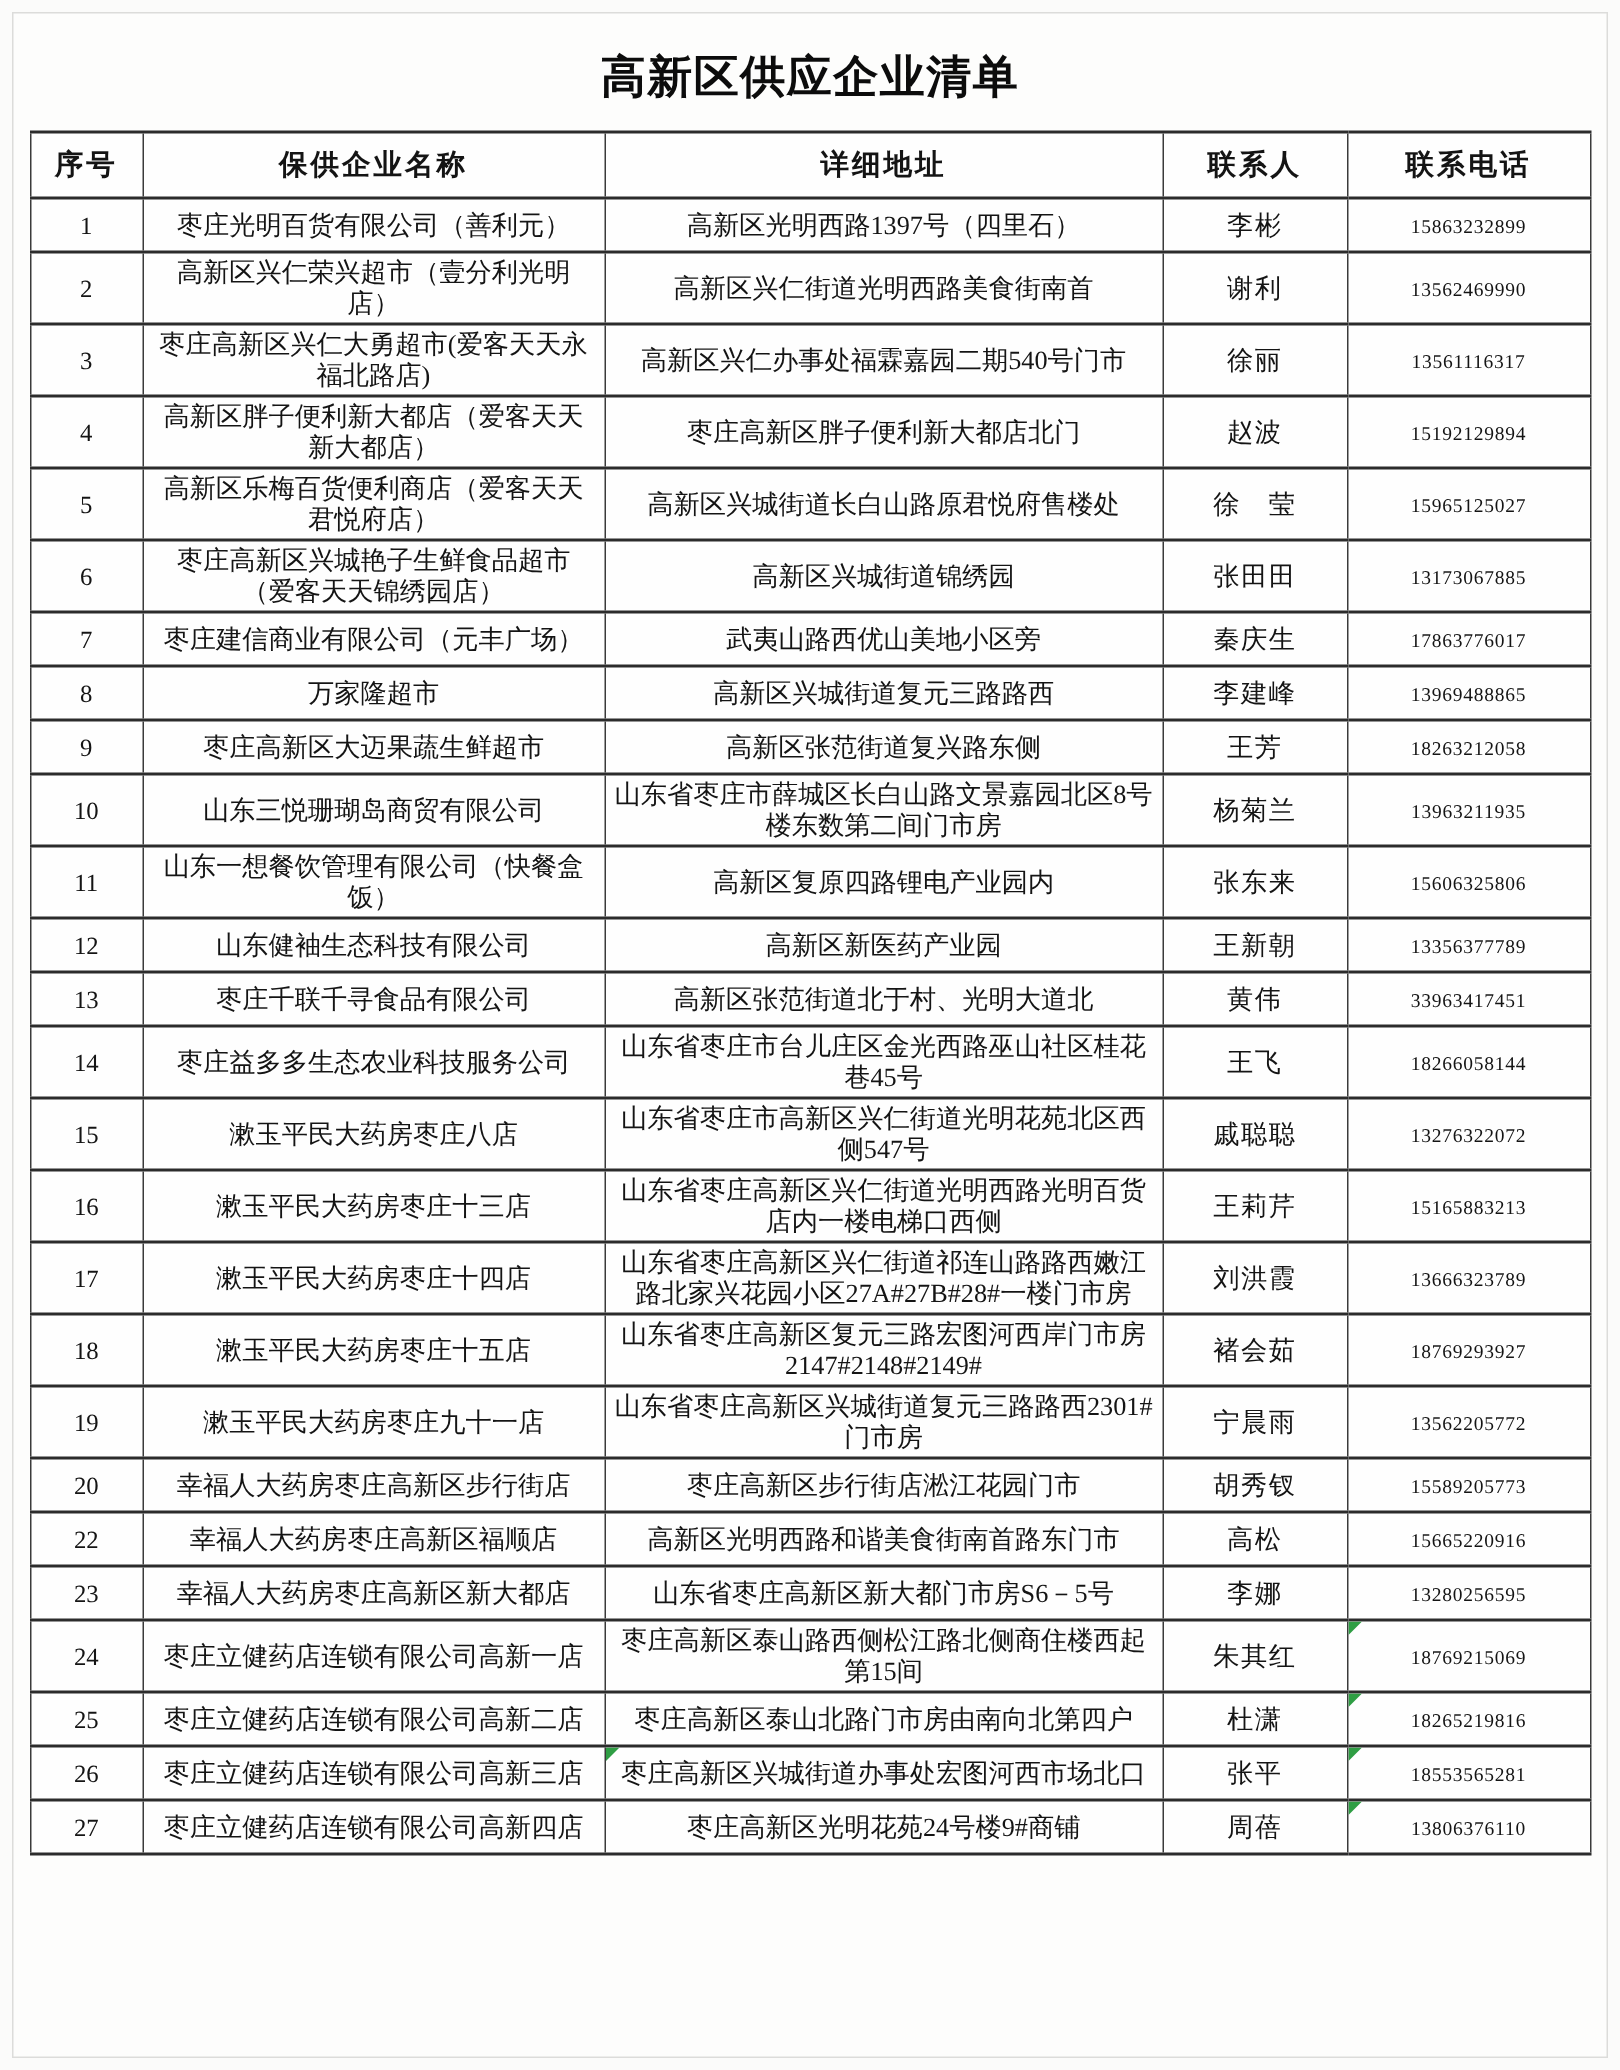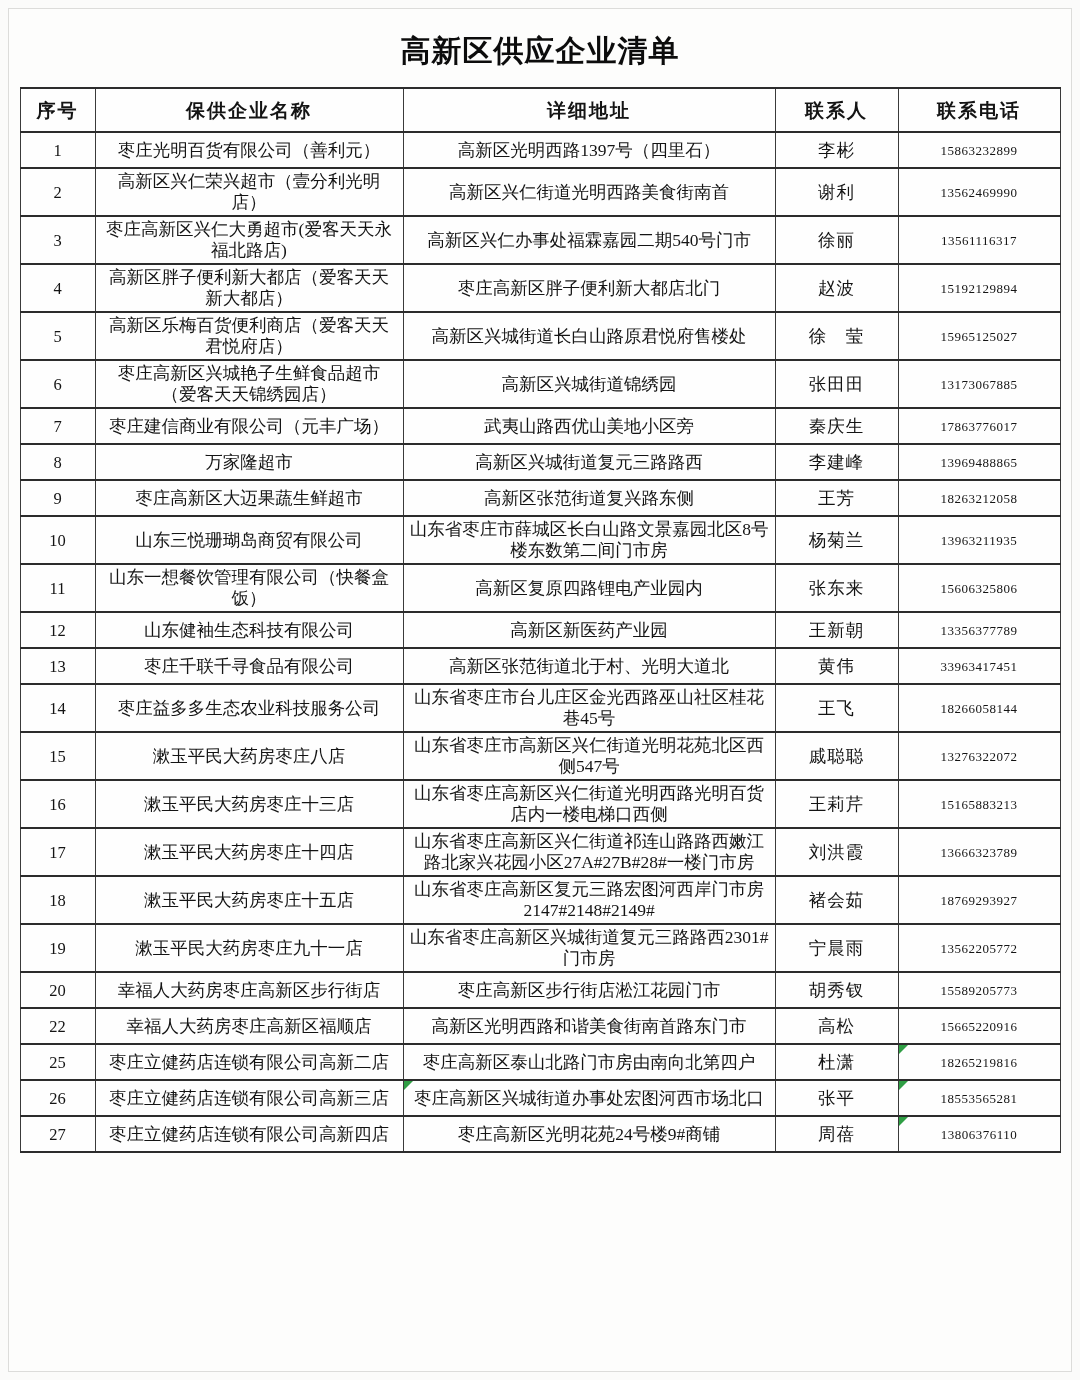--- a/index.html
+++ b/index.html
@@ -267,21 +267,35 @@
 
 
   <tr>
     <td class="cell-no">22</td>
     <td class="cell-name">幸福人大药房枣庄高新区福顺店</td>
     <td class="cell-addr">高新区光明西路和谐美食街南首路东门市</td>
     <td class="cell-contact">高松</td>
     <td class="cell-phone">15665220916</td>
   </tr>
 
-
+  <tr>
+    <td class="cell-no">23</td>
+    <td class="cell-name">幸福人大药房枣庄高新区新大都店</td>
+    <td class="cell-addr">山东省枣庄高新区新大都门市房S6－5号</td>
+    <td class="cell-contact">李娜</td>
+    <td class="cell-phone">13280256595</td>
+  </tr>
+
+  <tr>
+    <td class="cell-no">24</td>
+    <td class="cell-name">枣庄立健药店连锁有限公司高新一店</td>
+    <td class="cell-addr">枣庄高新区泰山路西侧松江路北侧商住楼西起第15间</td>
+    <td class="cell-contact">朱其红</td>
+    <td class="cell-phone">18769215069<span class="flag"></span></td>
+  </tr>
 
   <tr>
     <td class="cell-no">25</td>
     <td class="cell-name">枣庄立健药店连锁有限公司高新二店</td>
     <td class="cell-addr">枣庄高新区泰山北路门市房由南向北第四户</td>
     <td class="cell-contact">杜潇</td>
     <td class="cell-phone">18265219816<span class="flag"></span></td>
   </tr>
 
   <tr>

